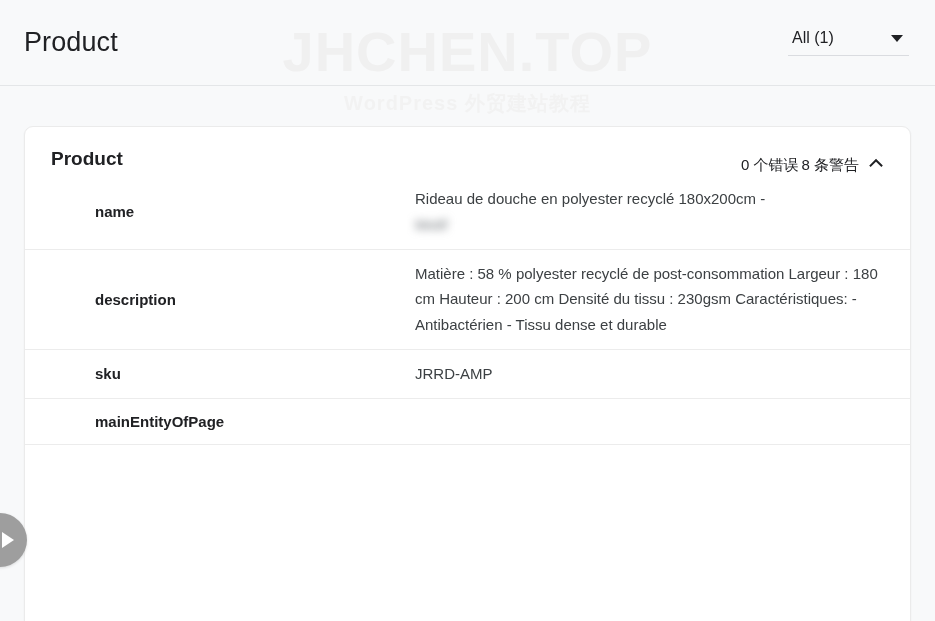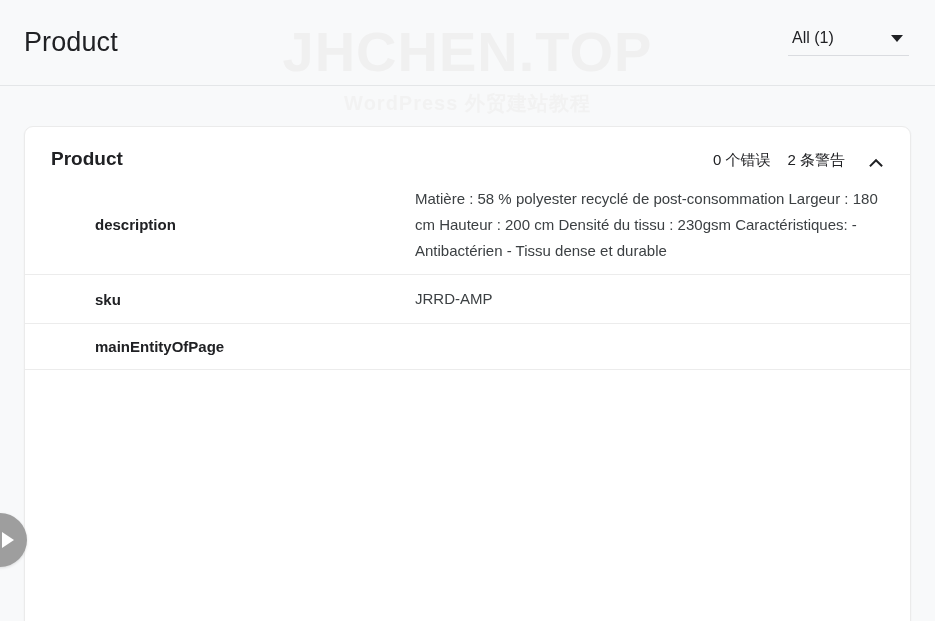--- a/index.html
+++ b/index.html
@@ -124,22 +124,22 @@
   }
   .card-title {
     font-size: 19px;
     font-weight: bold;
     color: #202124;
     line-height: 1.2;
     padding-top: 3px;
   }
   .card-head-right {
     display: flex;
-    align-items: flex-start;
-    gap: 17px;
+    align-items: flex-end;
+    gap: 3px;
     padding-top: 6px;
   }
   .count-text {
     font-size: 15px;
     color: #202124;
     white-space: nowrap;
   }
   .collapse-btn {
     width: 24px;
     height: 24px;
@@ -256,36 +256,43 @@
   </div>
 </div>
 
 <div id="result-card">
 
   <div class="card-head">
     <div class="card-head-row">
       <div class="card-title">Product</div>
       <div class="card-head-right">
         <span class="count-text">0 个错误</span>
-        <span class="count-text">2 条警告</span>
+        <span class="count-text">8 条警告</span>
         <span class="collapse-btn">
           <svg width="20" height="20" viewBox="0 0 20 20" aria-hidden="true">
             <path d="M4.6 12.6 L10 7.2 L15.4 12.6" stroke="#202124" stroke-width="2" fill="none" stroke-linecap="square"></path>
           </svg>
         </span>
       </div>
     </div>
   </div>
 
 
   <table class="prop-table">
     <tbody>
 
 
 
+      <tr>
+        <td class="k">name</td>
+        <td class="v">
+          <span>Rideau de douche en polyester recyclé 180x200cm -</span>
+          <span class="v-blur-line short">Motif</span>
+        </td>
+      </tr>
 
       <tr>
         <td class="k">description</td>
         <td class="v">Matière : 58 % polyester recyclé de post-consommation Largeur : 180 cm Hauteur : 200 cm Densité du tissu : 230gsm Caractéristiques: - Antibactérien - Tissu dense et durable</td>
       </tr>
 
       <tr>
         <td class="k">sku</td>
         <td class="v">JRRD-AMP</td>
       </tr>

